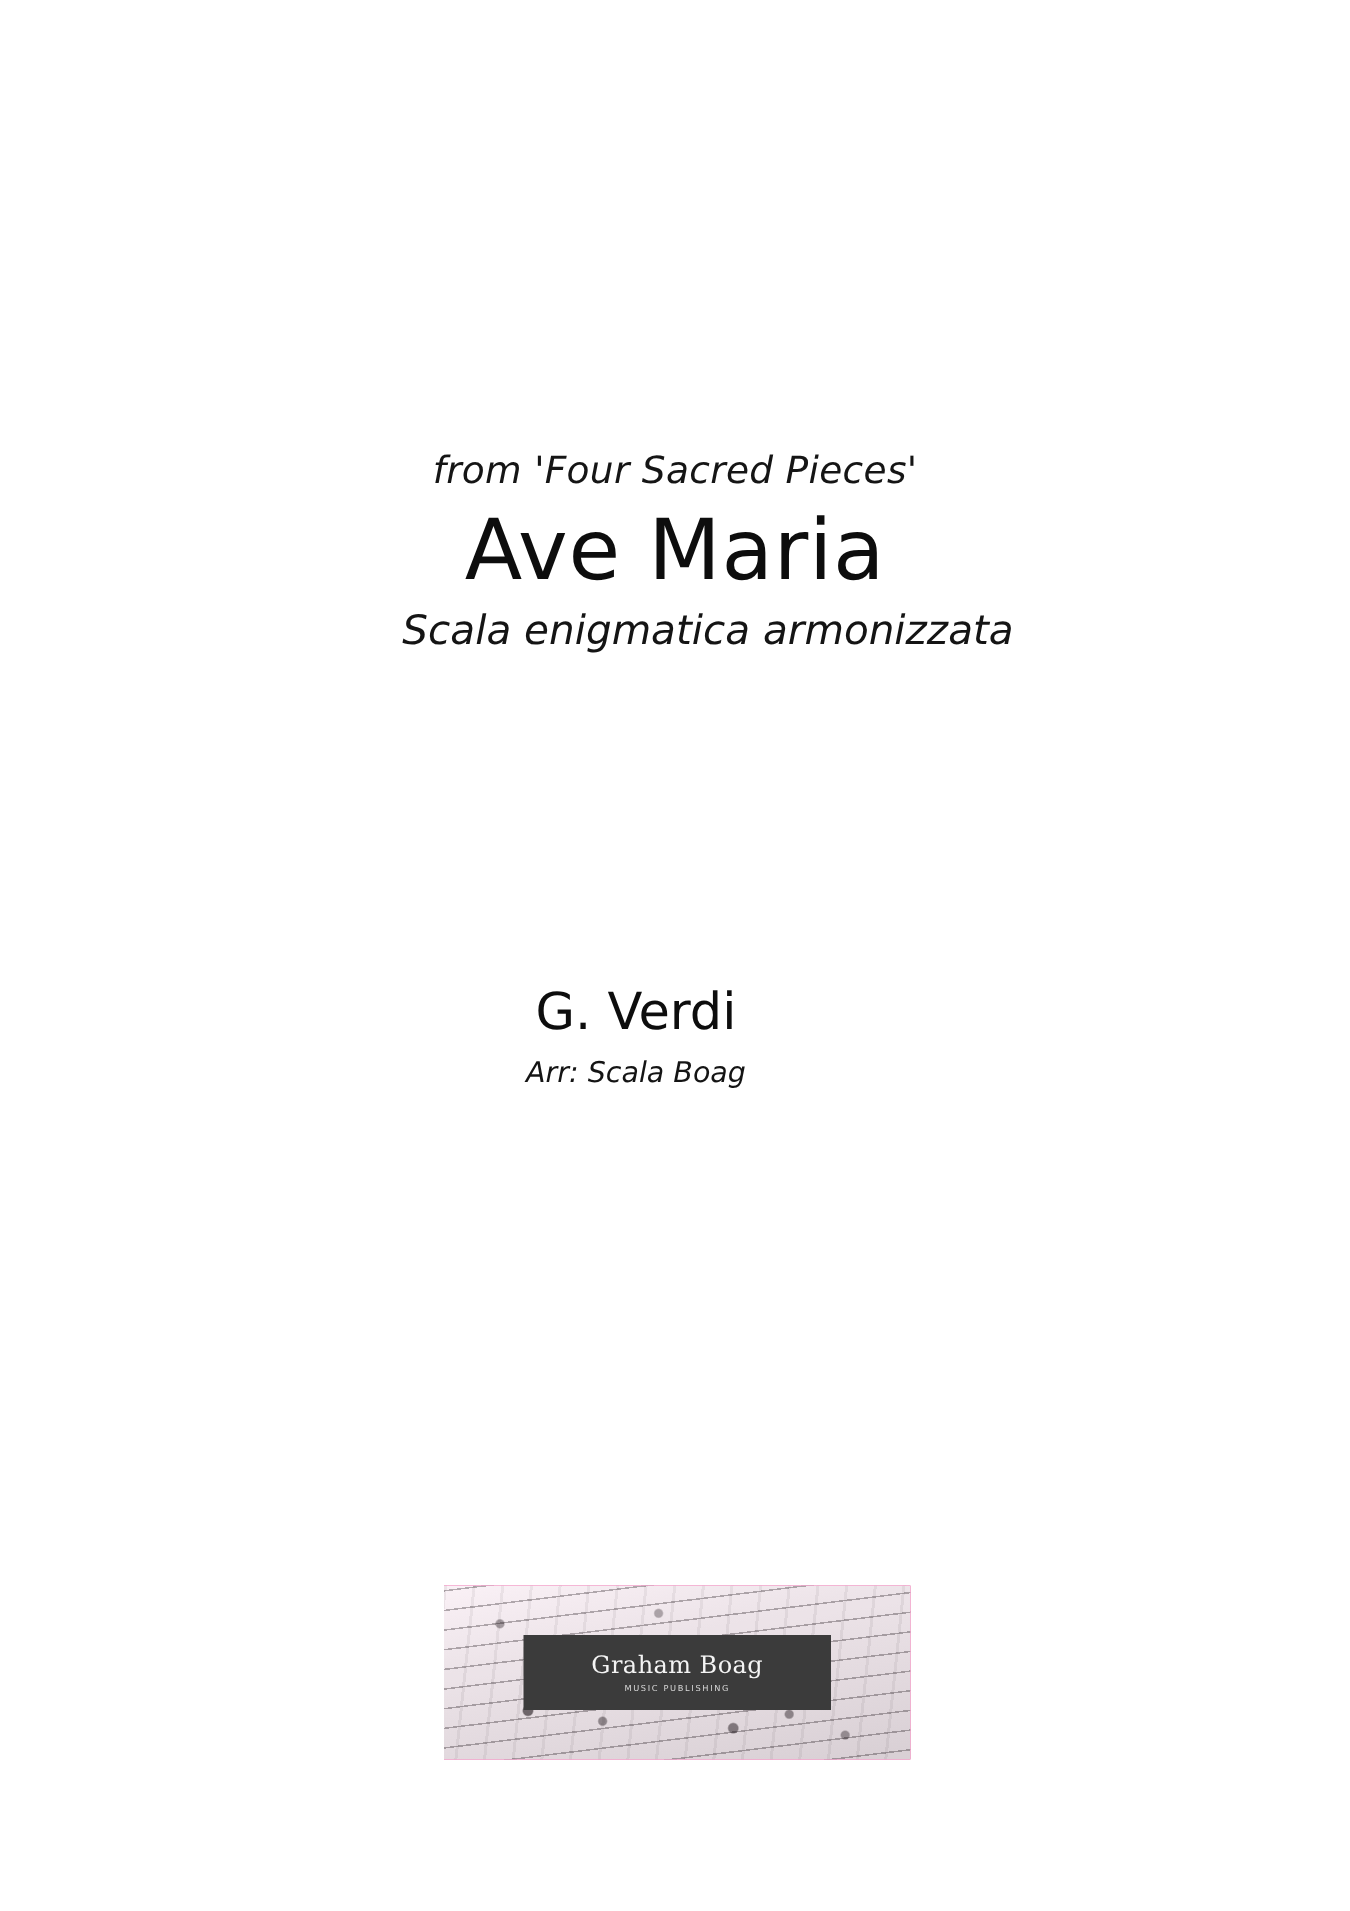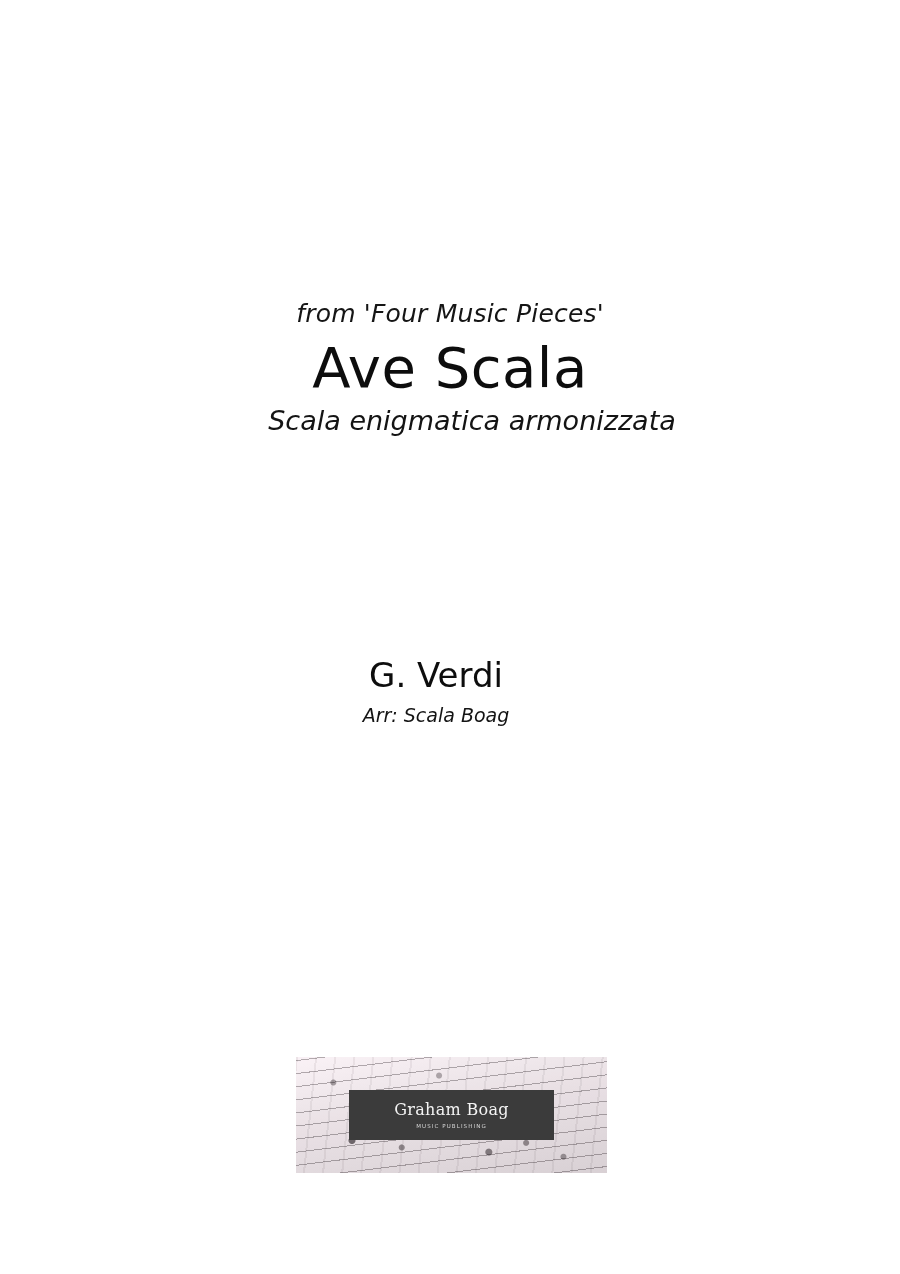--- a/index.html
+++ b/index.html
@@ -60,21 +60,20 @@
     padding-left: 44px;
   }
 
   
   .credits {
     position: absolute;
     top: 655px;
     left: 0;
     width: 848px;
     text-align: center;
-    margin-left: 12px;
   }
 
   .composer {
     font-family: "DejaVu Sans", sans-serif;
     font-size: 34px;
     font-weight: 400;
     color: #0d0d0d;
     line-height: 1.2;
   }
 
@@ -167,22 +166,22 @@
     margin-top: 4px;
     text-transform: uppercase;
   }
 </style>
 </head>
 <body>
 
 <div class="page">
 
   <div class="title-block">
-    <div class="superscript-title">from 'Four Music Pieces'</div>
-    <div class="main-title">Ave Scala</div>
+    <div class="superscript-title">from 'Four Sacred Pieces'</div>
+    <div class="main-title">Ave Maria</div>
     <div class="subtitle">Scala enigmatica armonizzata</div>
   </div>
 
   <div class="credits">
     <div class="composer">G. Verdi</div>
     <div class="arranger">Arr: Scala Boag</div>
   </div>
 
   <div class="logo-wrap">
     <div class="logo-score"></div>

